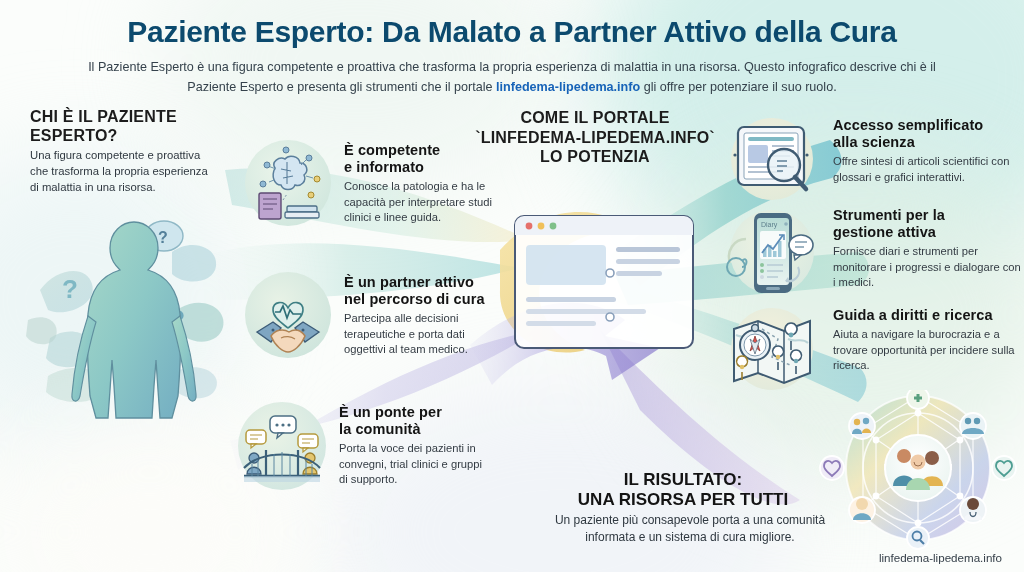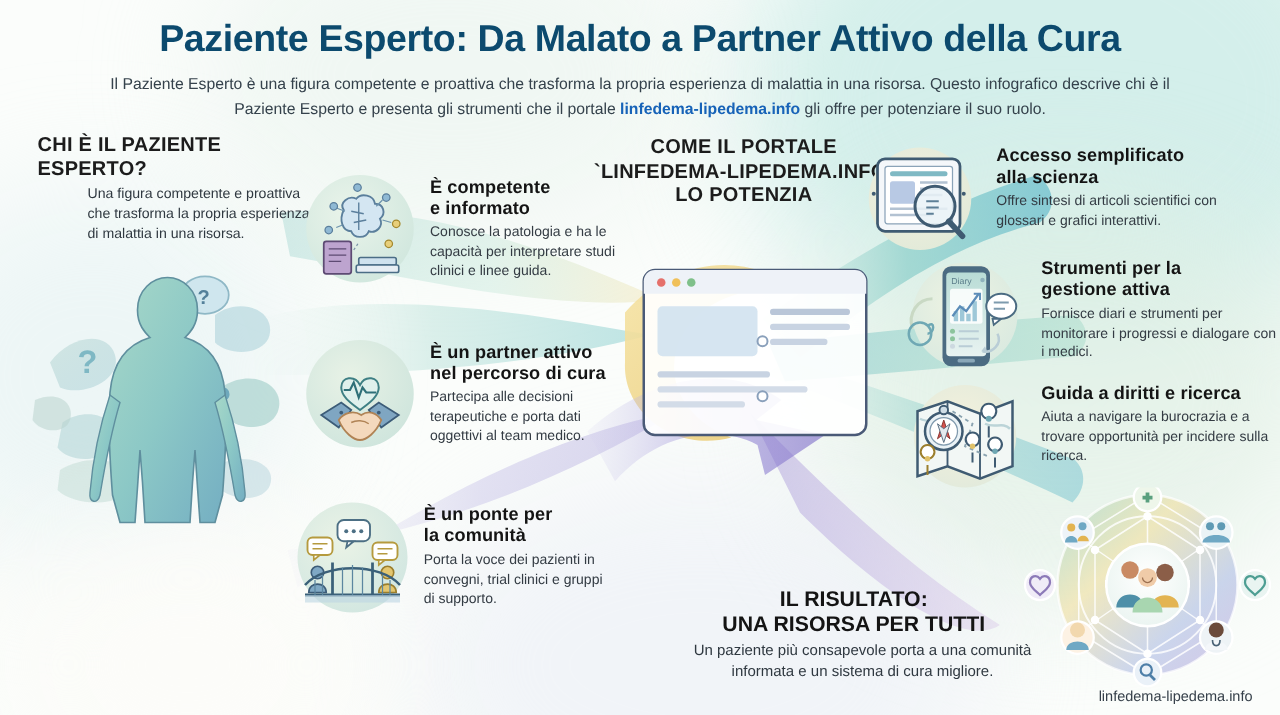--- a/index.html
+++ b/index.html
@@ -34,21 +34,21 @@
   .lnk { color:#1763b8; font-weight:bold; }
 
   
   .sec-head {
     position:absolute; z-index:6;
     font-size:16px; font-weight:bold; color:#1c1c1c;
     line-height:1.16; letter-spacing:.2px;
   }
   .sec-sub {
     position:absolute; z-index:6;
-    font-size:11.3px; line-height:1.4; color:#2f3840;margin-left:40px;
+    font-size:11.3px; line-height:1.4; color:#2f3840;
   }
 
   
   .feat { position:absolute; z-index:6; display:flex; gap:11px; align-items:flex-start; }
   .feat .ico { flex:0 0 auto; }
   .feat .txt { padding-top:4px; }
   .feat h3 {
     font-size:14.5px; font-weight:bold; color:#141414;
     line-height:1.17; margin-bottom:3px; letter-spacing:.1px;
   }
@@ -321,21 +321,21 @@
     </span>
     <span class="txt">
       <h3>
         <span>È un ponte per</span><br>
         <span>la comunità</span>
       </h3>
       <p>Porta la voce dei pazienti in convegni, trial clinici e gruppi di supporto.</p>
     </span>
   </div>
 
-  <div class="feat right" style="left:686px; top:115px; width:300px;">
+  <div class="feat right" style="left:722px; top:115px; width:300px;">
     <span class="ico">
       <svg width="100" height="88" viewBox="0 0 100 88">
         <defs>
             <radialGradient id="tg1" cx=".45" cy=".4" r=".75">
           <stop offset="0" stop-color="#f2f0de"></stop>
               <stop offset="1" stop-color="#dfe9d8"></stop>
         </radialGradient>
           </defs>
         <circle cx="50" cy="44" r="41" fill="url(#tg1)"></circle>
         <rect x="16" y="12" width="66" height="58" rx="6" fill="#f4f7fa" stroke="#3f5b72" stroke-width="2.2"></rect>

